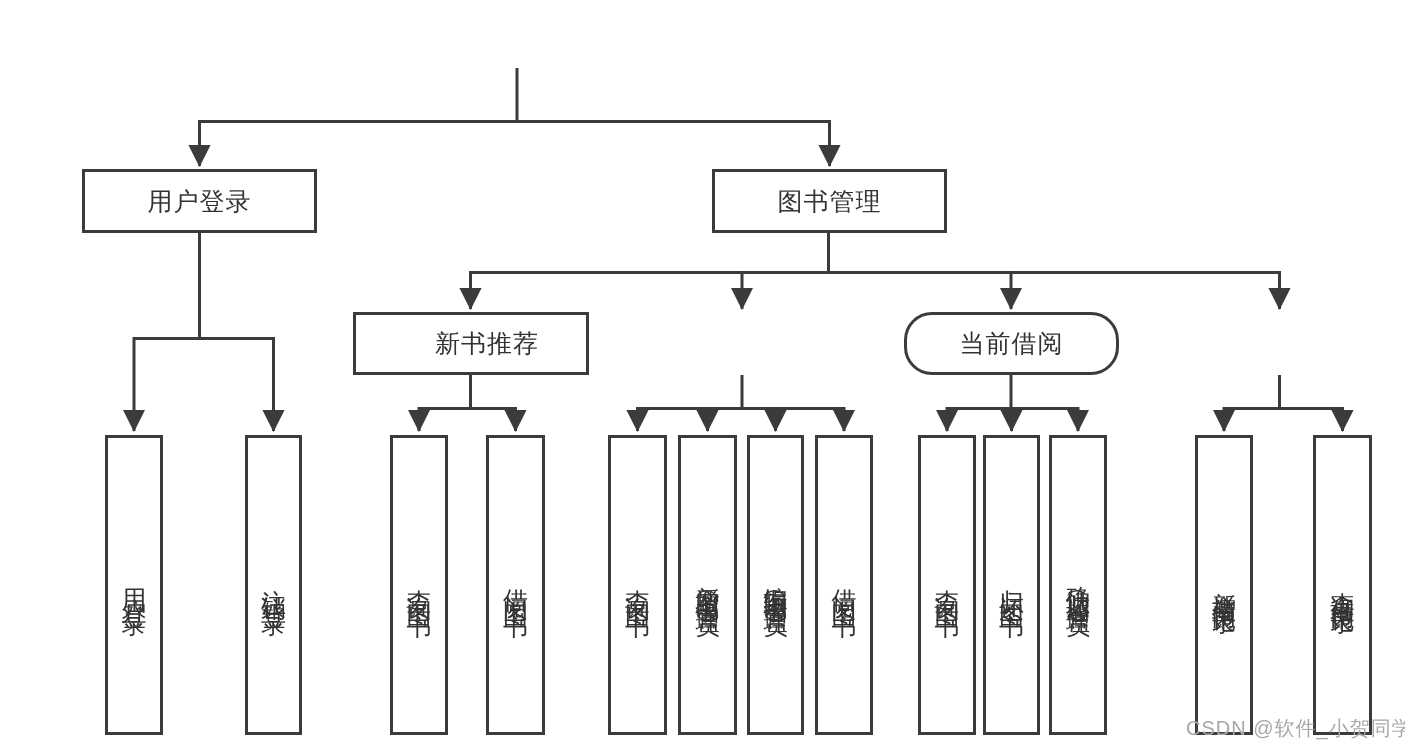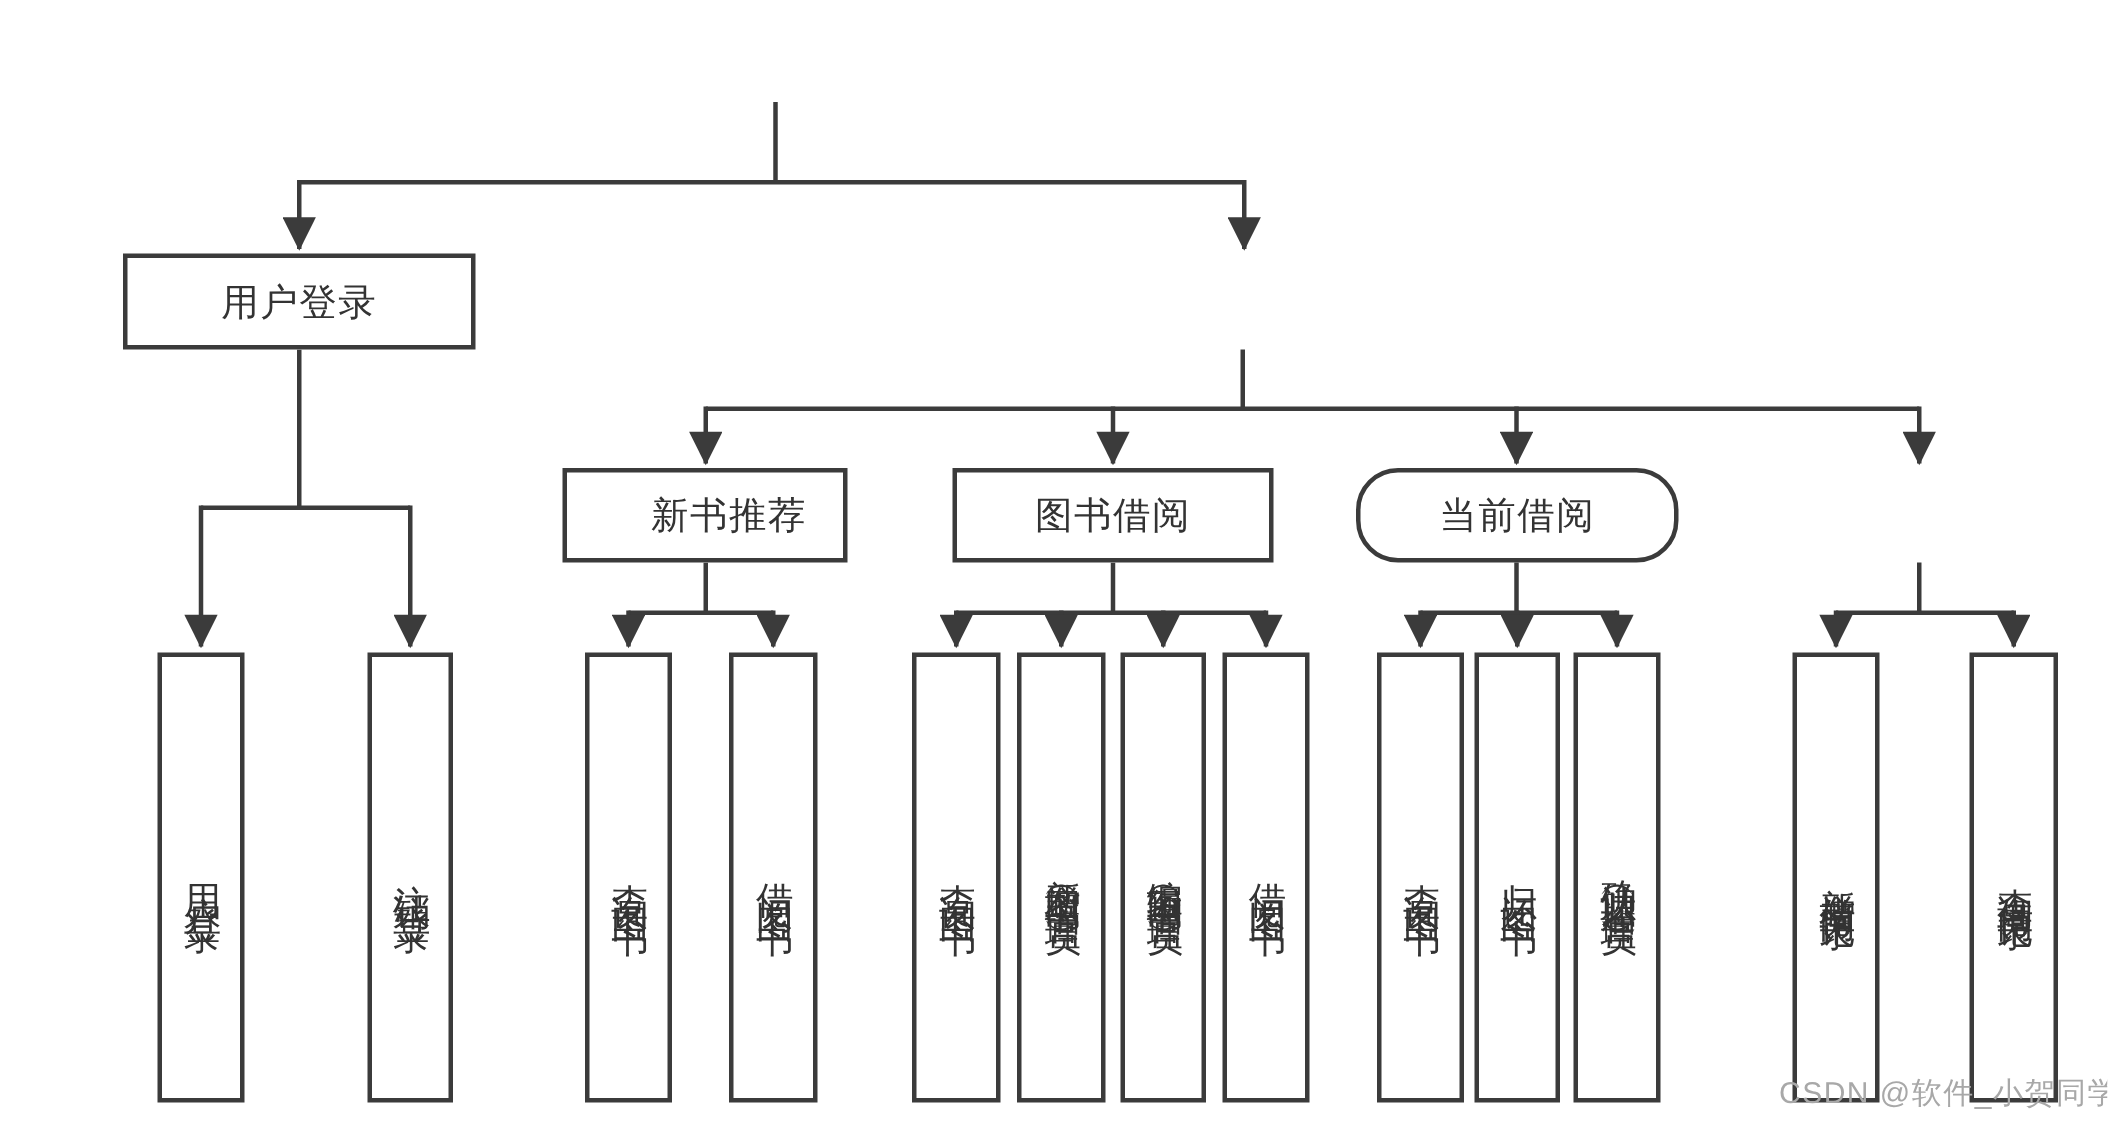--- a/index.html
+++ b/index.html
@@ -17,21 +17,21 @@
   .leaf { top:435px; height:300px; }
   .vlabel {
     writing-mode:vertical-rl; font-size:25px; letter-spacing:8px;
     color:#333333; line-height:1;
   }
   .vlabel.tight { font-size:24px; letter-spacing:4px; }
   
   .p-root        { left:12px;  top:13px;  width:1011px; height:55px; }
   .p-user-login  { left:82px;  top:169px; width:235px;  height:64px; }
   .p-book-mgmt   { left:712px; top:169px; width:235px;  height:64px; }
-  .p-new-rec     { left:375px; top:312px; width:190px;  height:63px;padding-left:32px; }
+  .p-new-rec     { left:353px; top:312px; width:236px;  height:63px;padding-left:32px; }
   .p-book-borrow { left:635px; top:312px; width:214px;  height:63px; }
   .p-cur-borrow  { left:904px; top:312px; width:215px;  height:63px;border-radius:28px; }
   .p-records     { left:1173px;top:312px; width:213px;  height:63px; }
   .p-l-login     { left:105px;  width:58px; }
   .p-l-logout    { left:245px;  width:57px; }
   .p-l-rec-q     { left:390px;  width:58px; }
   .p-l-rec-b     { left:486px;  width:59px; }
   .p-l-bb-q      { left:608px;  width:59px; }
   .p-l-bb-add    { left:678px;  width:59px; }
   .p-l-bb-edit   { left:747px;  width:57px; }
@@ -98,26 +98,26 @@
       <path d="M1224 408.5 H1342.5"></path>
       <path d="M1224 407 V431" marker-end="url(#arrow)"></path>
       <path d="M1342.5 407 V431" marker-end="url(#arrow)"></path>
     </g>
   </svg>
 
 
   <div class="box p-user-login">
     <span class="hlabel">用户登录</span>
   </div>
+  <div class="box p-book-mgmt">
+    <span class="hlabel">图书管理</span>
+  </div>
 
   <div class="box p-new-rec">
     <span class="hlabel">新书推荐</span>
-  </div>
-  <div class="box p-book-borrow">
-    <span class="hlabel">图书借阅</span>
   </div>
   <div class="box p-cur-borrow">
     <span class="hlabel">当前借阅</span>
   </div>
 
   <div class="box leaf p-l-login">
     <span class="vlabel">用户登录</span>
   </div>
   <div class="box leaf p-l-logout">
     <span class="vlabel">注销登录</span>

